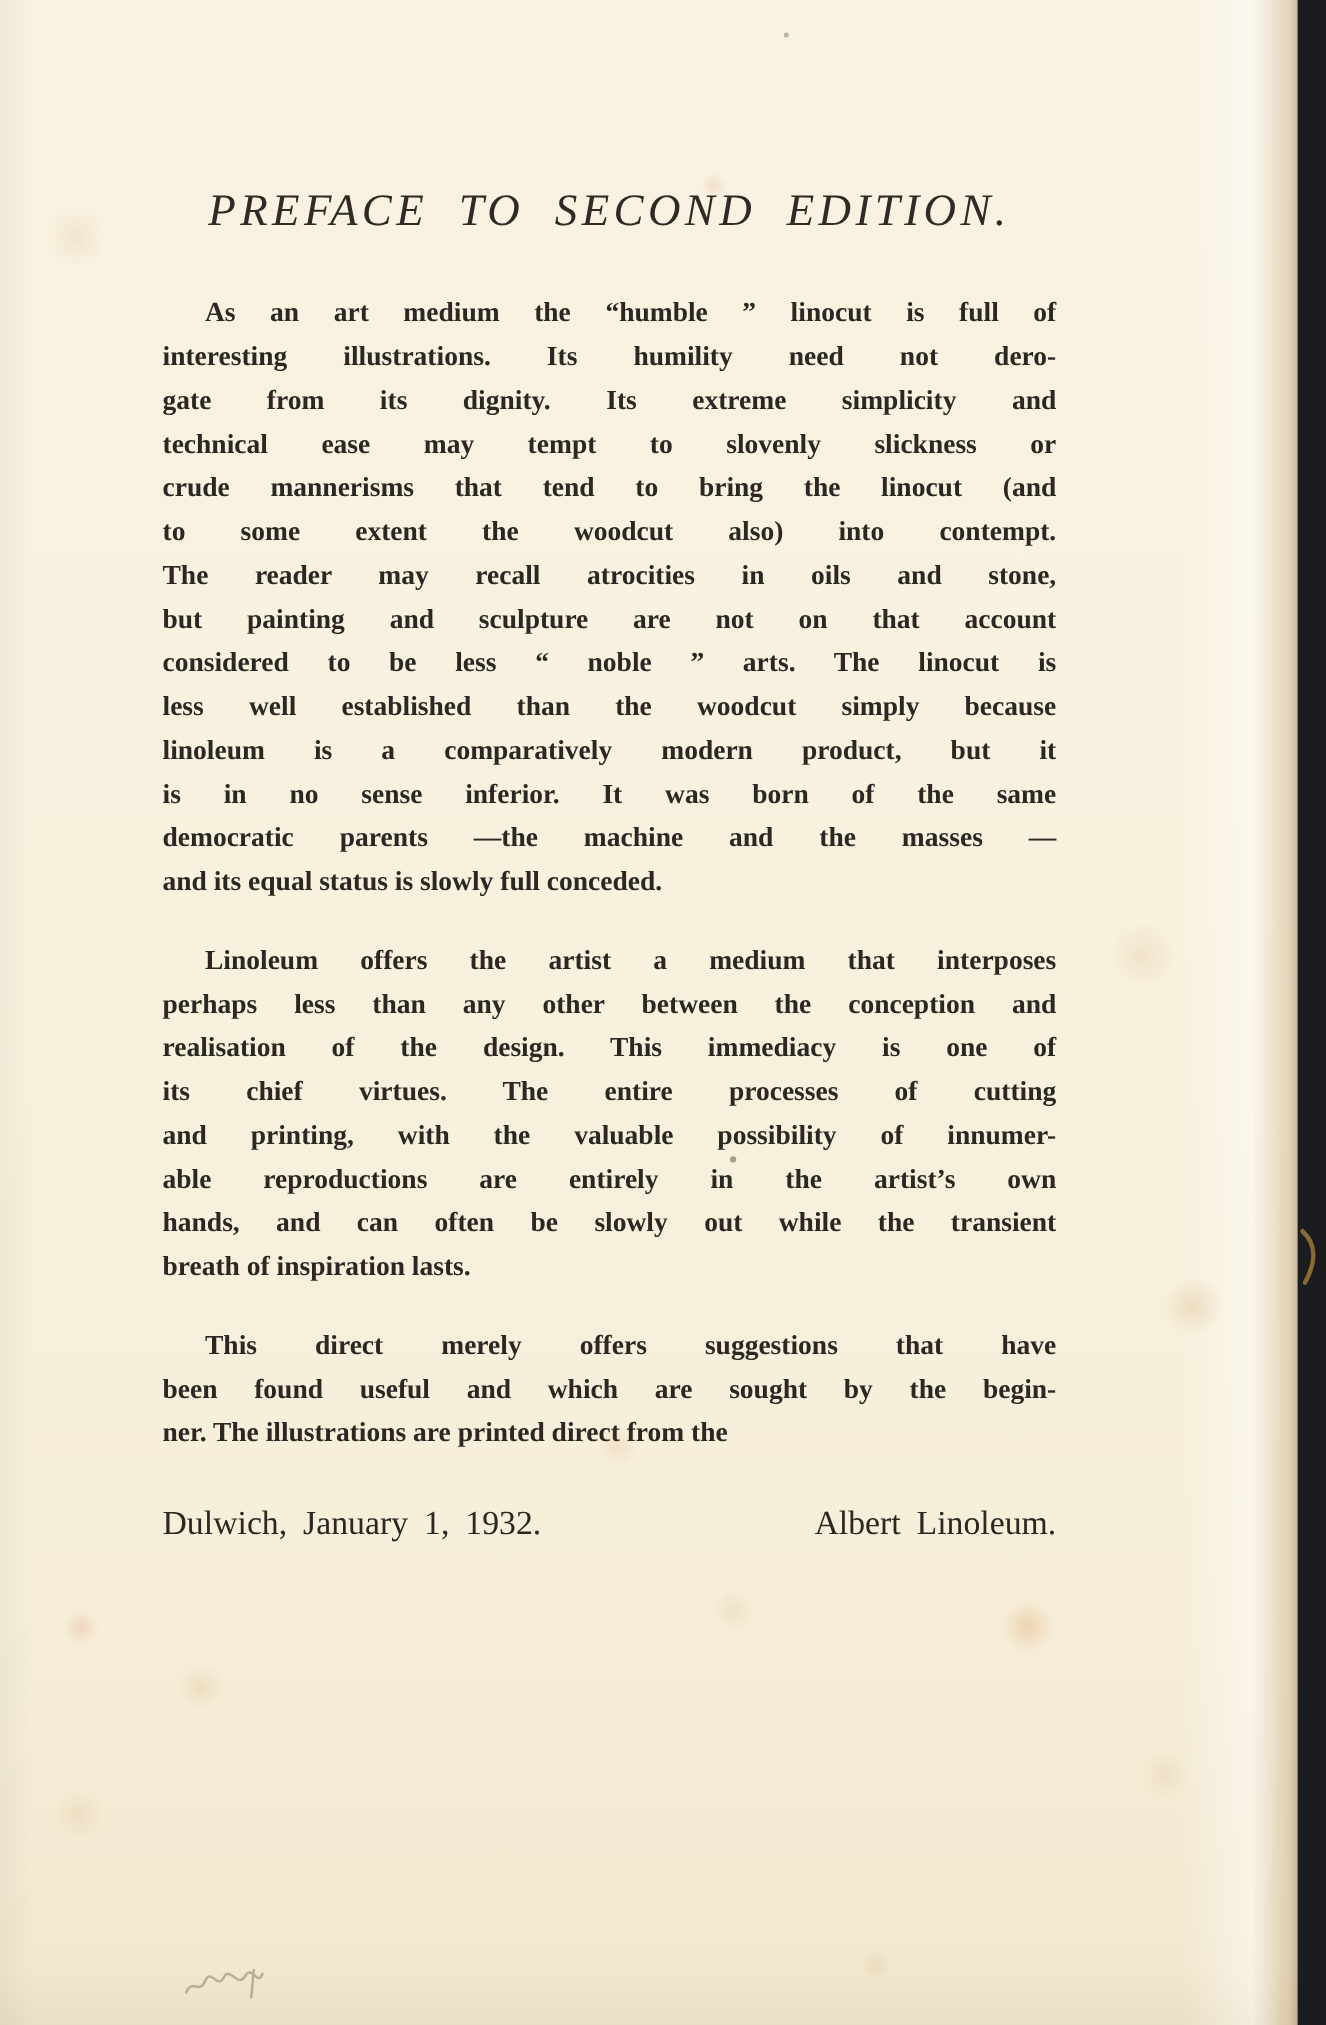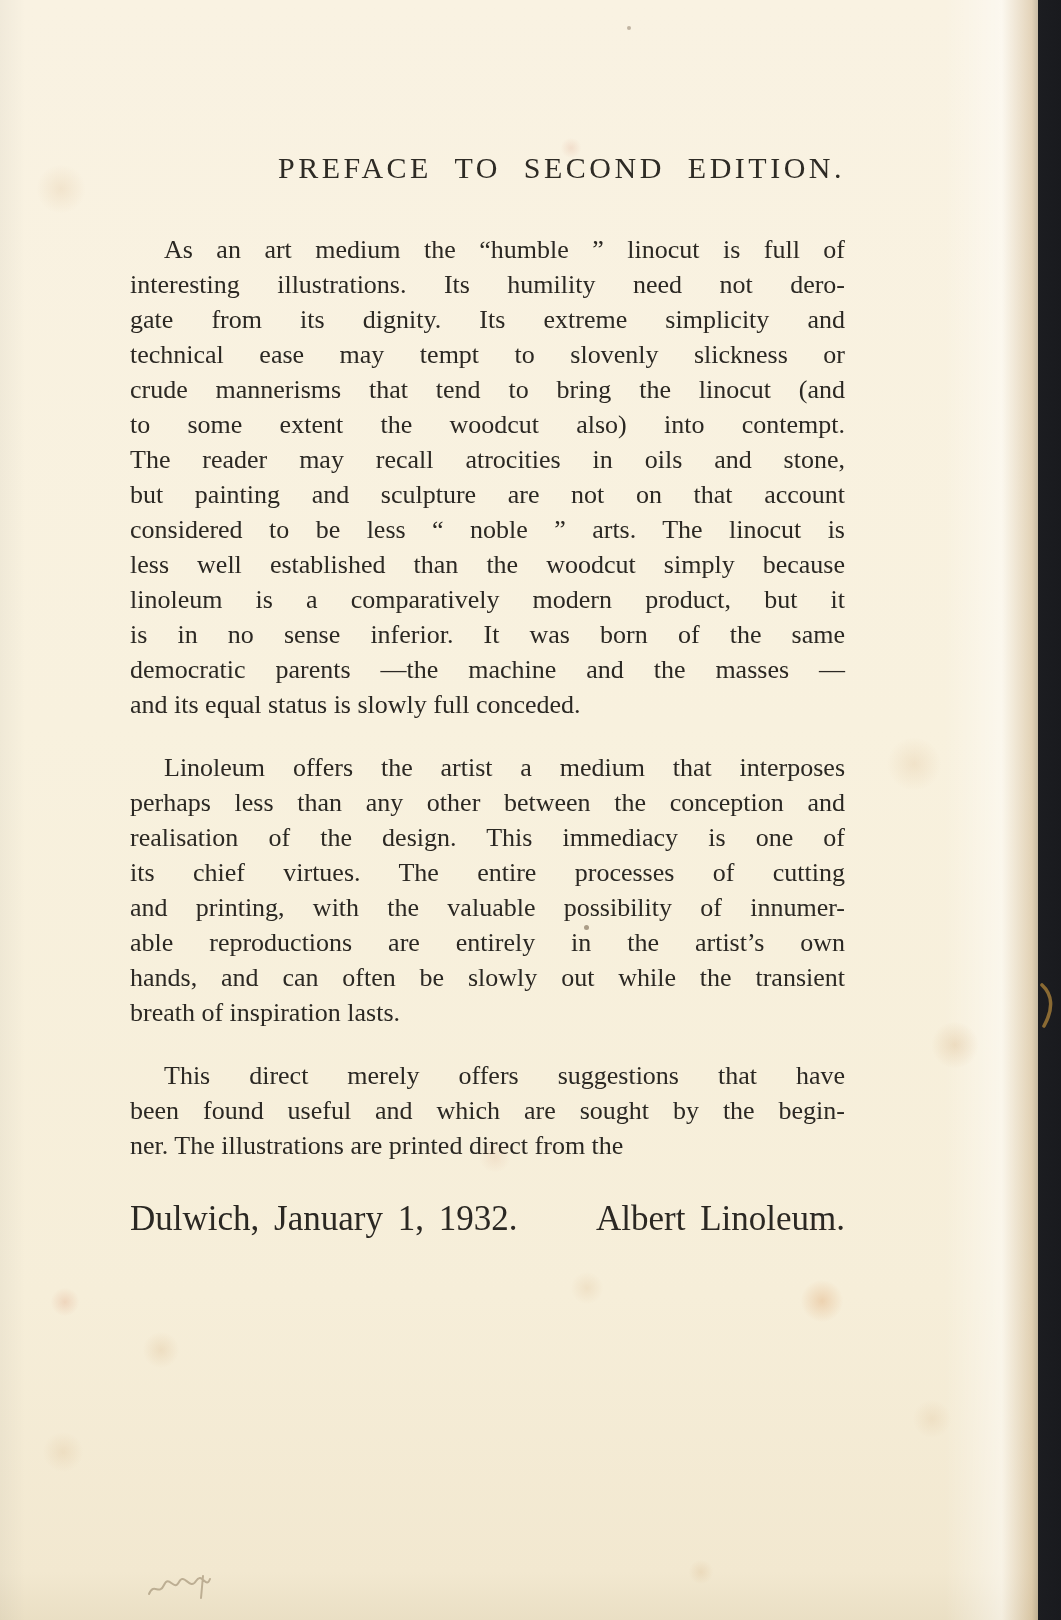--- a/index.html
+++ b/index.html
@@ -33,45 +33,47 @@
       linear-gradient(180deg, #f9f2e2 0%, #f8f1de 45%, #f6eed9 80%, #f2e8d0 97%, #eadfc4 100%);
   }
   .content {
     position: absolute;
     left: 130px; top: 148px;
     width: 715px;
     color: #2b2823;
   }
   .title {
     margin: 0 0 44px 0;
-    font-size: 30px;
+    font-size: 36px;
     font-weight: normal;
     line-height: 40px;
     letter-spacing: 3.5px;
     word-spacing: 12px;
-    text-align: right;
+    text-align: center;
     color: #2e2b25;
+    font-style: italic;
   }
   .para {
     margin: 0 0 28px 0;
-    font-size: 26px;
+    font-size: 22px;
+    font-weight: bold;
   }
   .para .line {
     height: 35px;
     line-height: 35px;
     text-align: justify;
     text-align-last: justify;
   }
   .para .line:first-child { text-indent: 34px; }
   .para .line:last-child { text-align-last: left; }
   .footer-line {
     display: flex;
     justify-content: space-between;
     margin-top: 38px;
-    font-size: 35px;
+    font-size: 27px;
     line-height: 35px;
     word-spacing: 6px;
   }
   
   .spot {
     position: absolute;
     border-radius: 50%;
     pointer-events: none;
   }
   .s1  { left:  35px; top: 165px; width: 52px; height: 48px; background: radial-gradient(circle, rgba(198,146,84,0.14) 0%, rgba(198,146,84,0) 70%); }

